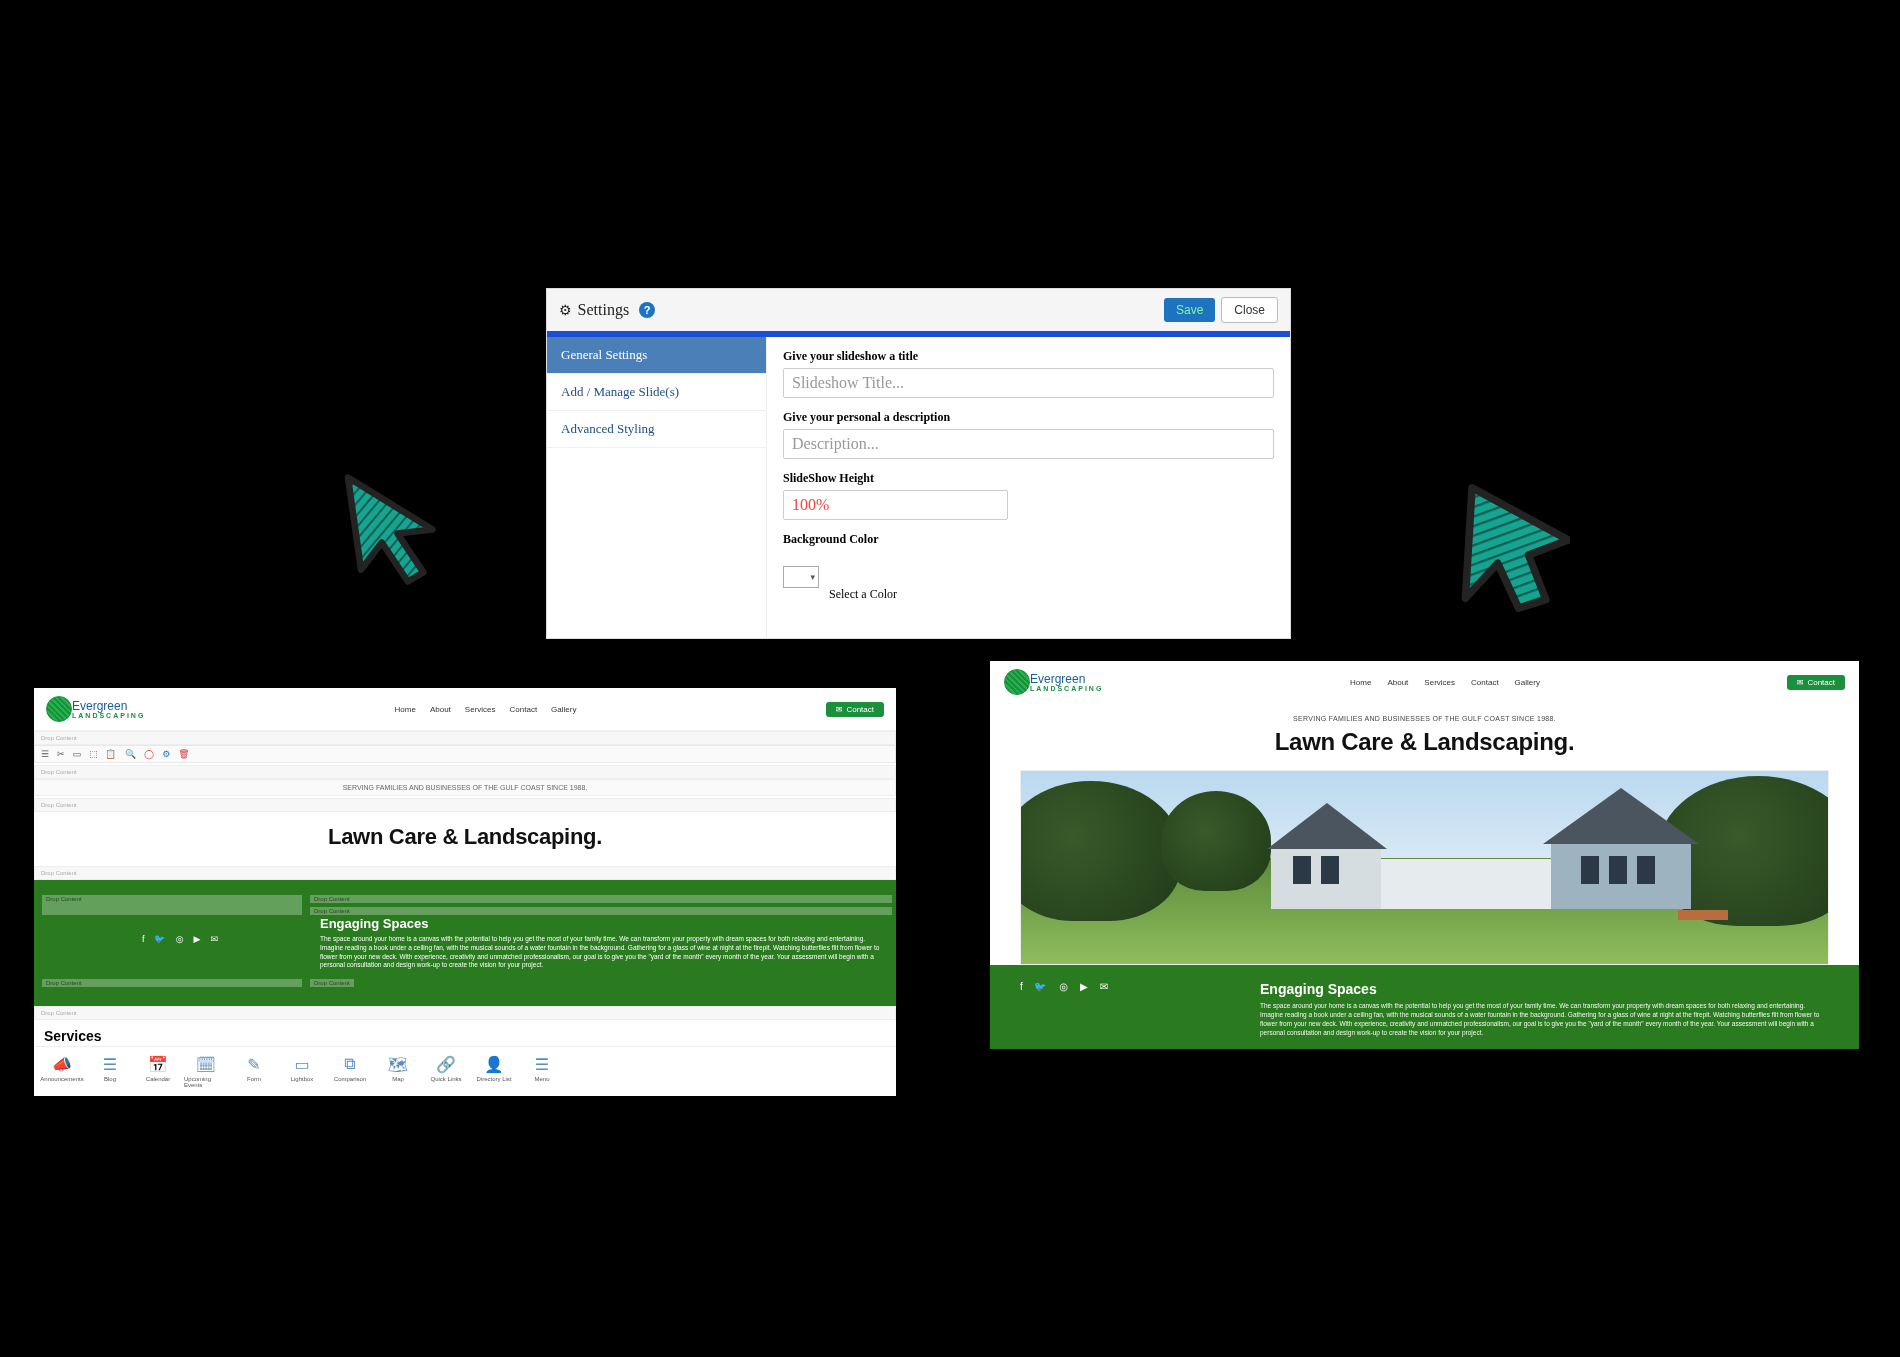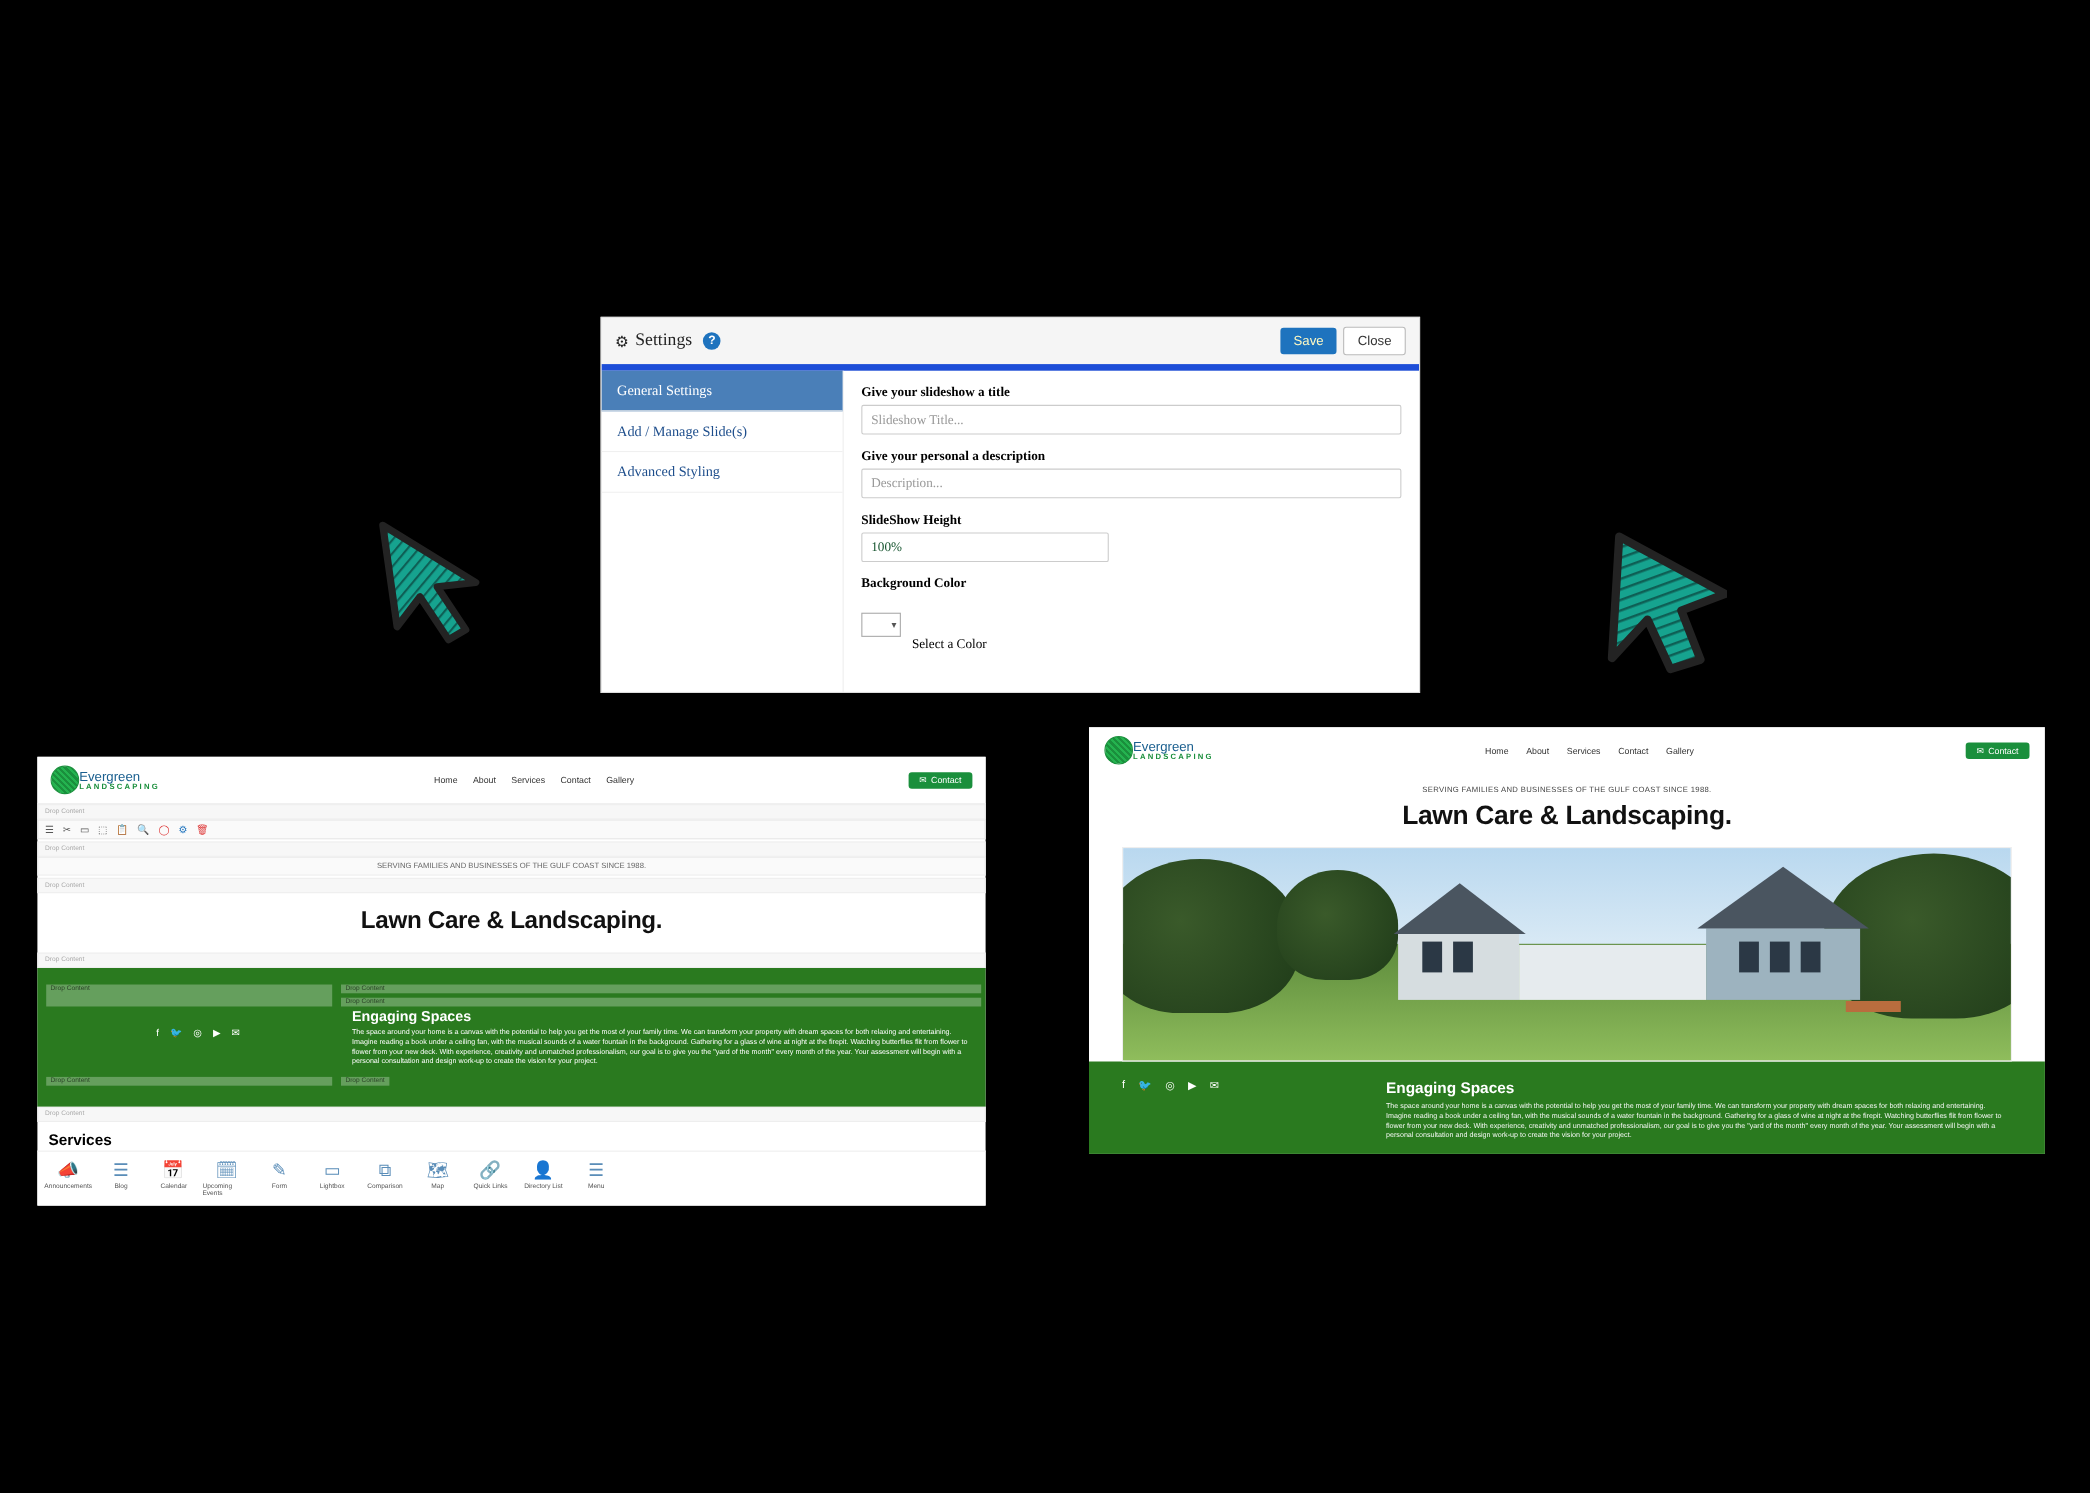--- a/index.html
+++ b/index.html
@@ -39,21 +39,21 @@
     margin-left: 6px;
   }
   .settings-header .help {
     width: 16px; height: 16px; border-radius: 50%;
     background: #1e73be; color: #fff;
     display: inline-flex; align-items: center; justify-content: center;
     font-size: 11px; margin-left: 10px; font-weight: bold;
   }
   .settings-header .spacer { flex: 1; }
   .btn-save {
-    background: #1e73be; color: #fef9c3; border: none;
+    background: #1e73be; color: #86efac; border: none;
     padding: 5px 12px; font-size: 12px; border-radius: 3px; cursor: pointer;
   }
   .btn-close {
     background: #fff; color: #333; border: 1px solid #bbb;
     padding: 5px 12px; font-size: 12px; border-radius: 3px; cursor: pointer;
     margin-left: 6px;
   }
   .settings-body { display: flex; min-height: 280px; }
   .settings-tabs {
     width: 220px;
@@ -78,23 +78,23 @@
   .form-group { margin-bottom: 12px; }
   .form-label {
     font-weight: bold; font-size: 12px; color: #000;
     margin-bottom: 4px; display: block;
     font-family: Georgia, serif;
   }
   .form-input, .form-select {
     width: 100%;
     border: 1px solid #ccc;
     padding: 5px 8px;
-    font-size: 12px;
+    font-size: 16px;
     font-family: Georgia, serif;
-    color: #14532d;
+    color: #ef4444;
     background: #fff;
     border-radius: 2px;
   }
   .form-input::placeholder { color: #999; }
   .form-row { display: flex; gap: 16px; }
   .form-row .form-group:first-child { flex: 0 0 225px; }
   .form-row .form-group:last-child { flex: 0 0 120px; }
   .slideshow-height { width: 225px; }
   .color-row { display: flex; align-items: center; gap: 10px; }
   .color-swatch {

